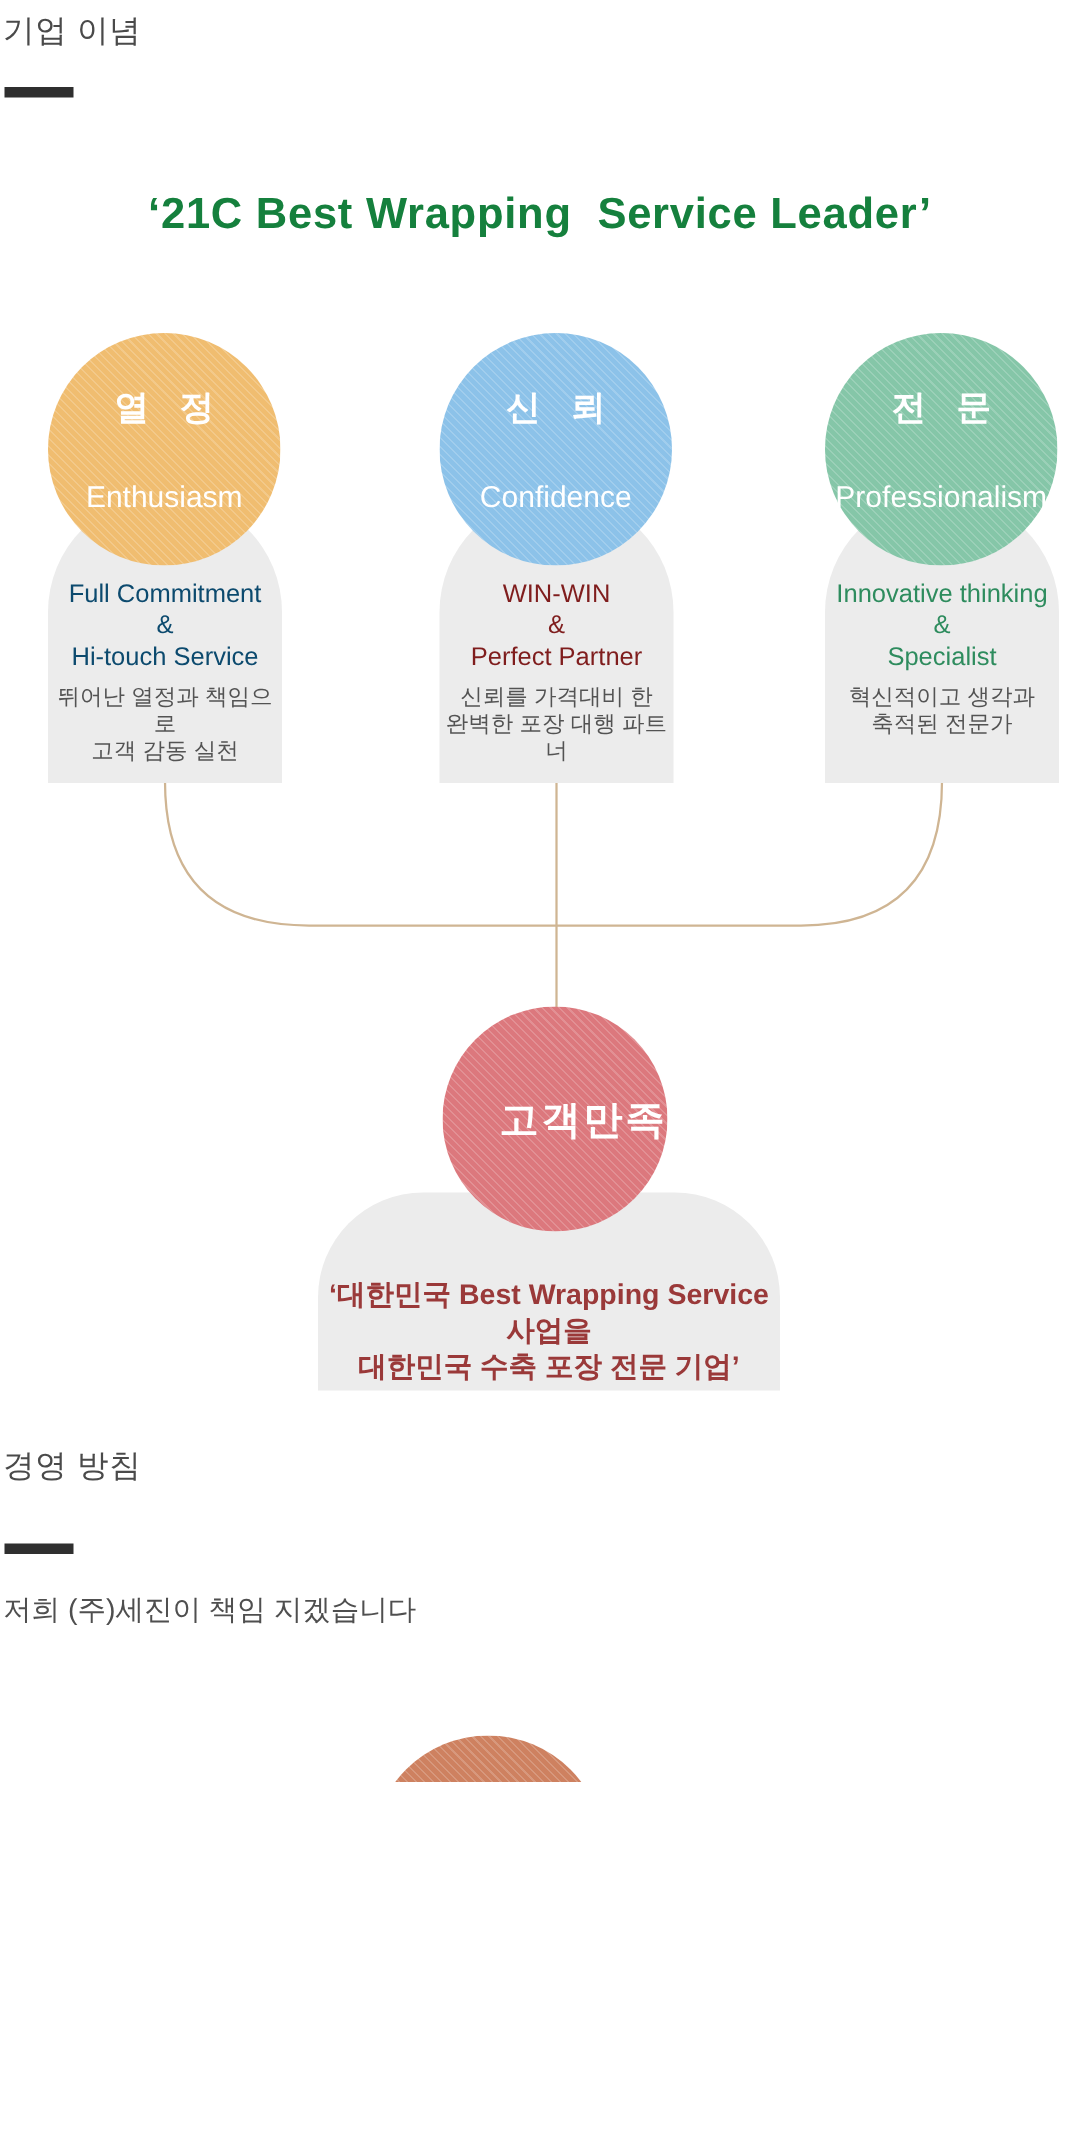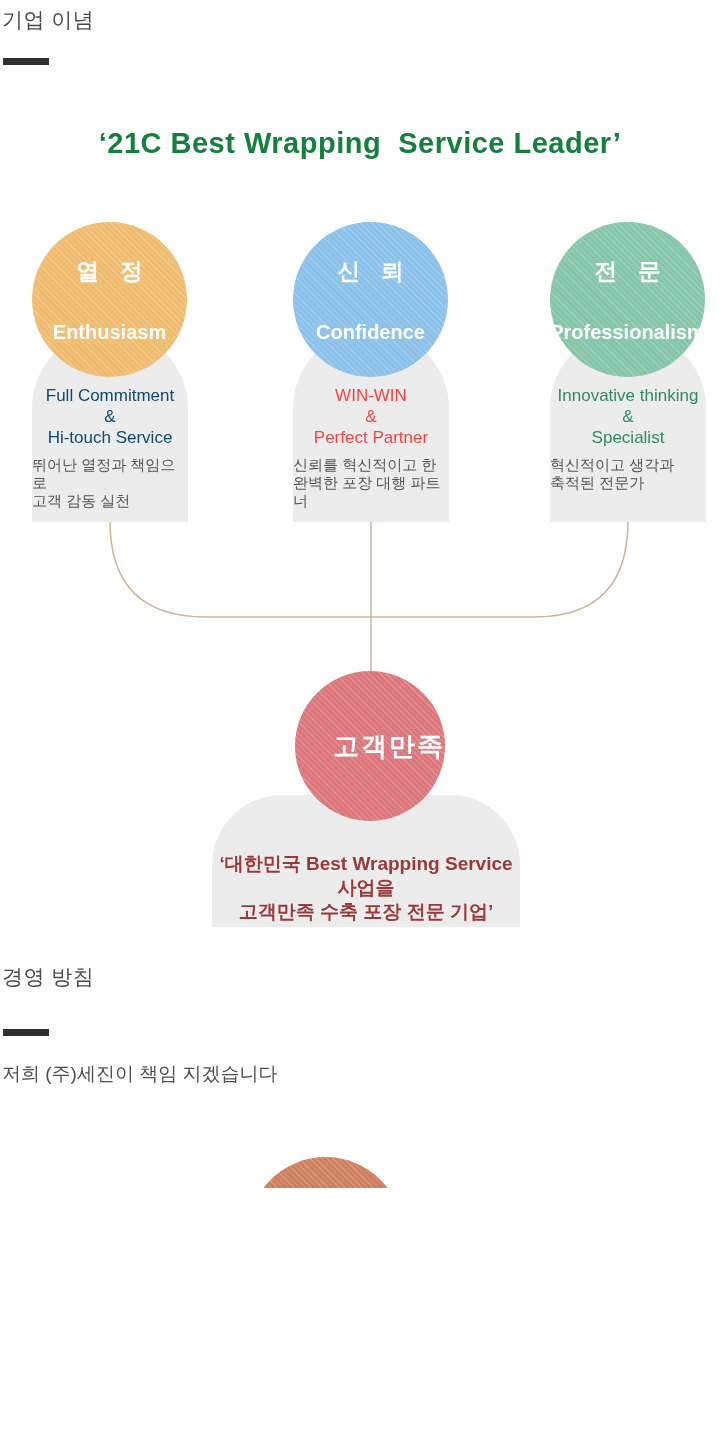--- a/index.html
+++ b/index.html
@@ -19,25 +19,25 @@
           border-radius:78px 78px 0 0; z-index:1; }
   .p-circle { position:absolute; left:0; top:0; width:155px; height:155px; border-radius:50%;
               display:flex; flex-direction:column; align-items:center; justify-content:center; z-index:2; }
   .hatch { background-image:repeating-linear-gradient(45deg, rgba(255,255,255,0.18) 0px,
            rgba(255,255,255,0.18) 1px, rgba(255,255,255,0) 1px, rgba(255,255,255,0) 4px);gap:30px; }
   .c-orange { background-color:#f0bd70; }
   .c-blue   { background-color:#8cc2e9; }
   .c-green  { background-color:#85c6a8; }
   .c-red    { background-color:#dc787d; }
   .p-kr { color:#fff; font-size:23px; font-weight:bold; letter-spacing:7px; text-indent:7px; }
-  .p-en { color:#fff; font-size:20px; font-weight:bold; margin-top:4px; }
+  .p-en { color:#fff; font-size:20px; font-weight:normal; margin-top:4px; }
   .sub-en { position:absolute; left:0; top:163px; width:100%; text-align:center; z-index:2;
             font-size:17px; line-height:21px; }
-  .a-orange { color:#0c4a6e; } .a-blue { color:#ef4444; } .a-green { color:#2e8c5e; }
-  .sub-kr { position:absolute; left:0; top:234px; width:100%; z-index:2;
+  .a-orange { color:#0c4a6e; } .a-blue { color:#7f1d1d; } .a-green { color:#2e8c5e; }
+  .sub-kr { position:absolute; left:0; top:234px; width:100%; text-align:center; z-index:2;
             font-size:15px; line-height:18px; color:#535353; }
 
   .connector { position:absolute; left:0; top:0; width:720px; height:1432px; pointer-events:none; z-index:0; }
 
   .result { position:absolute; left:212px; top:671px; width:308px; height:256px; }
   .arch2 { position:absolute; left:0; top:124px; width:308px; height:132px; background:#ececec;
            border-radius:70px 70px 0 0; z-index:1; }
   .r-circle { position:absolute; left:83px; top:0; width:150px; height:150px; border-radius:50%;
               display:flex; align-items:center; justify-content:flex-end; z-index:2; }
   .r-label { color:#fff; font-size:26px; font-weight:bold; letter-spacing:2px; }
@@ -90,21 +90,21 @@
     <div class="p-circle c-blue hatch">
       <div class="p-kr">신 뢰</div>
       <div class="p-en">Confidence</div>
     </div>
     <div class="sub-en a-blue">
       <div>WIN-WIN</div>
       <div>&amp;</div>
       <div>Perfect Partner</div>
     </div>
     <div class="sub-kr">
-      <div>신뢰를 혁신적이고 한</div>
+      <div>신뢰를 가격대비 한</div>
       <div>완벽한 포장 대행 파트너</div>
     </div>
   </div>
 
   <div class="pillar p3">
     <div class="arch"></div>
     <div class="p-circle c-green hatch">
       <div class="p-kr">전 문</div>
       <div class="p-en">Professionalism</div>
     </div>
@@ -119,21 +119,21 @@
     </div>
   </div>
 
   <div class="result">
     <div class="arch2"></div>
     <div class="r-circle c-red hatch">
       <div class="r-label">고객만족</div>
     </div>
     <div class="quote">
       <div>‘대한민국 Best Wrapping Service 사업을</div>
-      <div>고객만족 수축 포장 전문 기업’</div>
+      <div>대한민국 수축 포장 전문 기업’</div>
     </div>
   </div>
 
   <div class="sec-heading" style="top:963px;">경영 방침</div>
   <div class="heading-bar" style="top:1029px;"></div>
   <div class="policy-body">
     <div>저희 (주)세진이 책임 지겠습니다</div>
   </div>
 
   <div class="venn">

